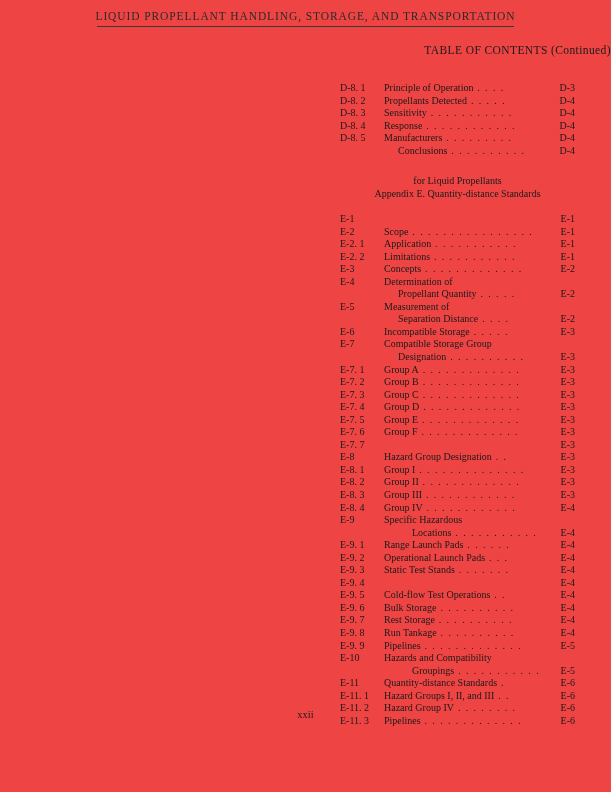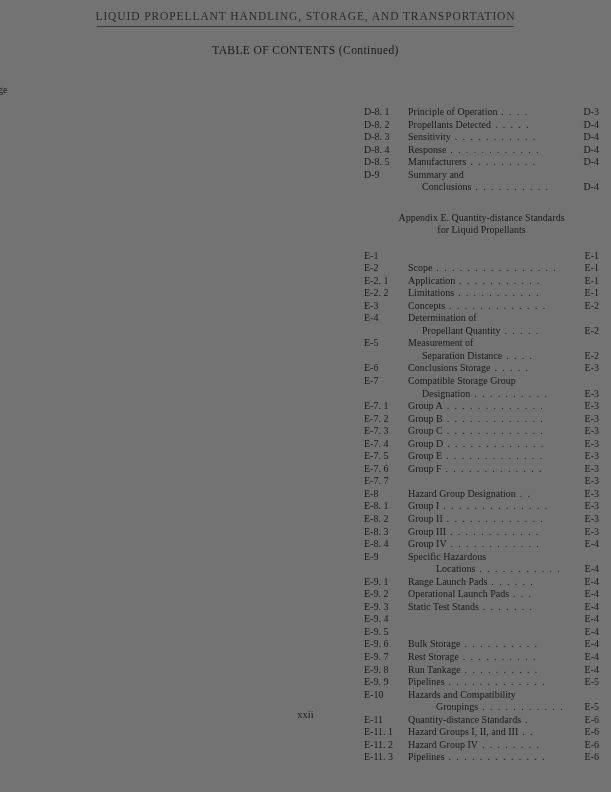--- a/index.html
+++ b/index.html
@@ -4,21 +4,21 @@
 <style>
   html, body {
     margin: 0;
     padding: 0;
     background: #ffffff;
   }
   .page {
     position: relative;
     width: 611px;
     height: 792px;
-    background: #737373;
+    background: #ef4444;
     font-family: "Liberation Serif", serif;
     color: #1a1a1a;
     overflow: hidden;
   }
   .running-head {
     position: absolute;
     top: 10px;
     left: 0;
     width: 611px;
     text-align: center;
@@ -31,30 +31,29 @@
     top: 26px;
     left: 97px;
     width: 417px;
     border-top: 1px solid #3a3a3a;
   }
   .toc-title {
     position: absolute;
     top: 44px;
     left: 0;
     width: 611px;
-    text-align: center;
+    text-align: right;
     font-size: 11.5px;
     letter-spacing: 0.4px;
   }
   .col {
     position: absolute;
-    top: 84px;
+    top: 60px;
     font-size: 10px;
     line-height: 12.55px;
-    margin-left: 24px;
   }
   .col-left { left: 104px; width: 230px; }
   .col-right { left: 340px; width: 235px; }
 
   .colhead {
     position: relative;
     height: 22px;
     font-size: 10px;
   }
   .colhead .para { position: absolute; left: 0; top: 0; }
@@ -403,34 +402,29 @@
         <div class="entry">
           <span class="num">D-8. 4</span>
           <span class="txt"><span>Response</span><span class="dots"> . . . . . . . . . . . .</span></span>
           <span class="pg">D-4</span>
         </div>
         <div class="entry">
           <span class="num">D-8. 5</span>
           <span class="txt"><span>Manufacturers</span><span class="dots"> . . . . . . . . .</span></span>
           <span class="pg">D-4</span>
         </div>
-        <div class="entry">
-          <span class="num">D-9</span>
-          <span class="txt"><span>Summary and</span></span>
-          <span class="pg"></span>
-        </div>
         <div class="entry indent">
           <span class="num"></span>
           <span class="txt"><span>Conclusions</span><span class="dots"> . . . . . . . . . .</span></span>
           <span class="pg">D-4</span>
         </div>
         <div class="spacer18"></div>
         <div class="grouphead">
+          <div>for Liquid Propellants</div>
           <div>Appendix E.  Quantity-distance Standards</div>
-          <div>for Liquid Propellants</div>
         </div>
         <div class="spacer12"></div>
         <div class="entry">
           <span class="num">E-1</span>
           <span class="pg">E-1</span>
         </div>
         <div class="entry">
           <span class="num">E-2</span>
           <span class="txt"><span>Scope</span><span class="dots"> . . . . . . . . . . . . . . . .</span></span>
           <span class="pg">E-1</span>
@@ -465,21 +459,21 @@
           <span class="txt"><span>Measurement of</span></span>
           <span class="pg"></span>
         </div>
         <div class="entry indent">
           <span class="num"></span>
           <span class="txt"><span>Separation Distance</span><span class="dots"> . . . .</span></span>
           <span class="pg">E-2</span>
         </div>
         <div class="entry">
           <span class="num">E-6</span>
-          <span class="txt"><span>Conclusions Storage</span><span class="dots"> . . . . .</span></span>
+          <span class="txt"><span>Incompatible Storage</span><span class="dots"> . . . . .</span></span>
           <span class="pg">E-3</span>
         </div>
         <div class="entry">
           <span class="num">E-7</span>
           <span class="txt"><span>Compatible Storage Group</span></span>
           <span class="pg"></span>
         </div>
         <div class="entry indent">
           <span class="num"></span>
           <span class="txt"><span>Designation</span><span class="dots"> . . . . . . . . . .</span></span>
@@ -568,20 +562,21 @@
           <span class="num">E-9. 3</span>
           <span class="txt"><span>Static Test Stands</span><span class="dots"> . . . . . . .</span></span>
           <span class="pg">E-4</span>
         </div>
         <div class="entry">
           <span class="num">E-9. 4</span>
           <span class="pg">E-4</span>
         </div>
         <div class="entry">
           <span class="num">E-9. 5</span>
+          <span class="txt"><span>Cold-flow Test Operations</span><span class="dots"> . .</span></span>
           <span class="pg">E-4</span>
         </div>
         <div class="entry">
           <span class="num">E-9. 6</span>
           <span class="txt"><span>Bulk Storage</span><span class="dots"> . . . . . . . . . .</span></span>
           <span class="pg">E-4</span>
         </div>
         <div class="entry">
           <span class="num">E-9. 7</span>
           <span class="txt"><span>Rest Storage</span><span class="dots"> . . . . . . . . . .</span></span>

